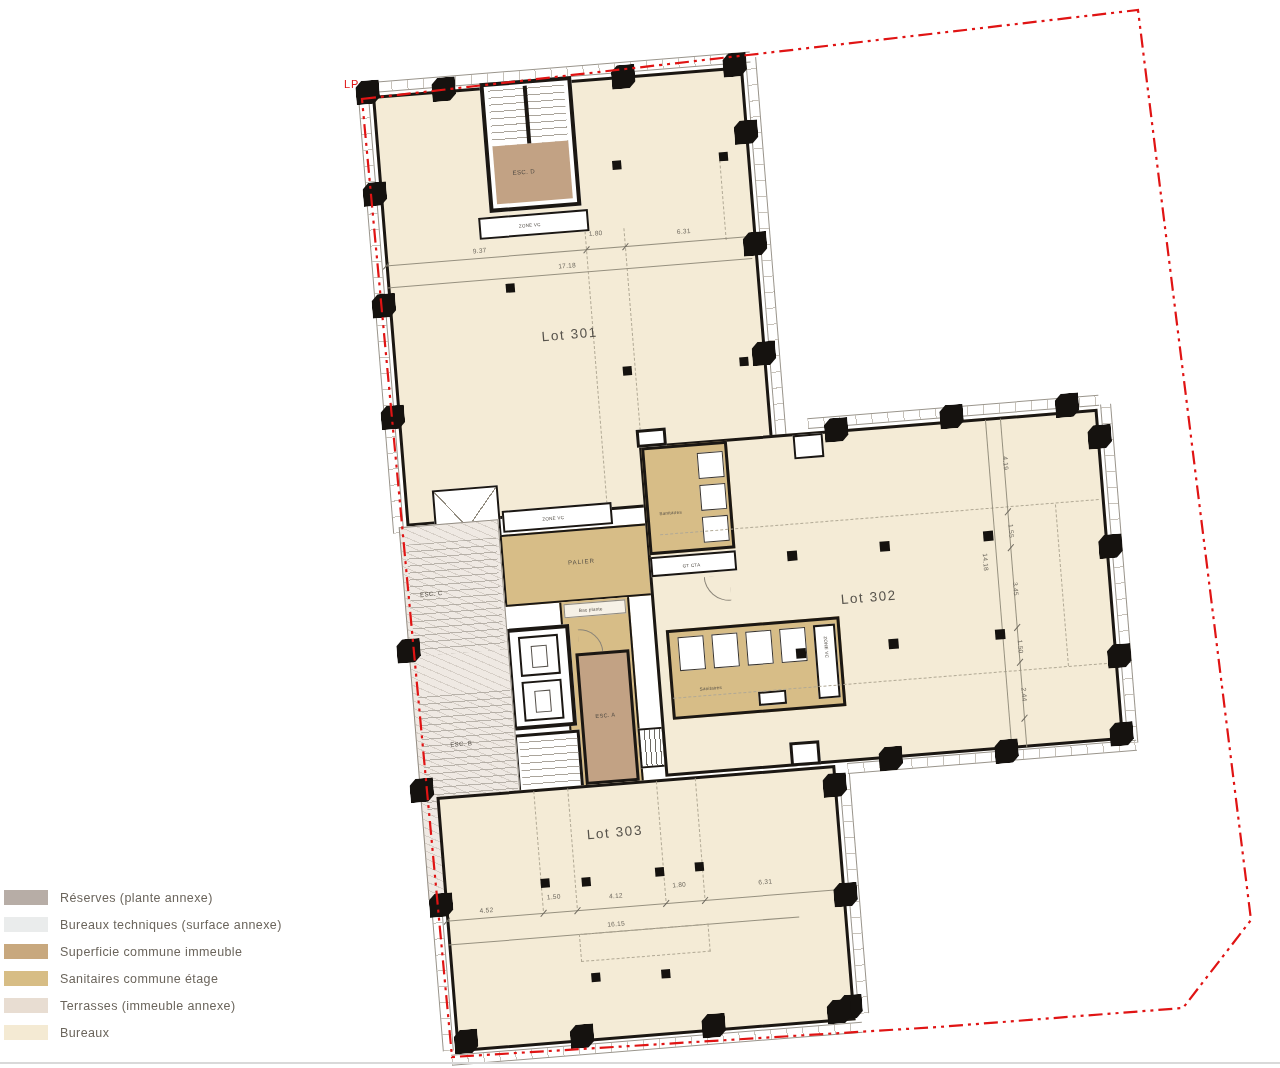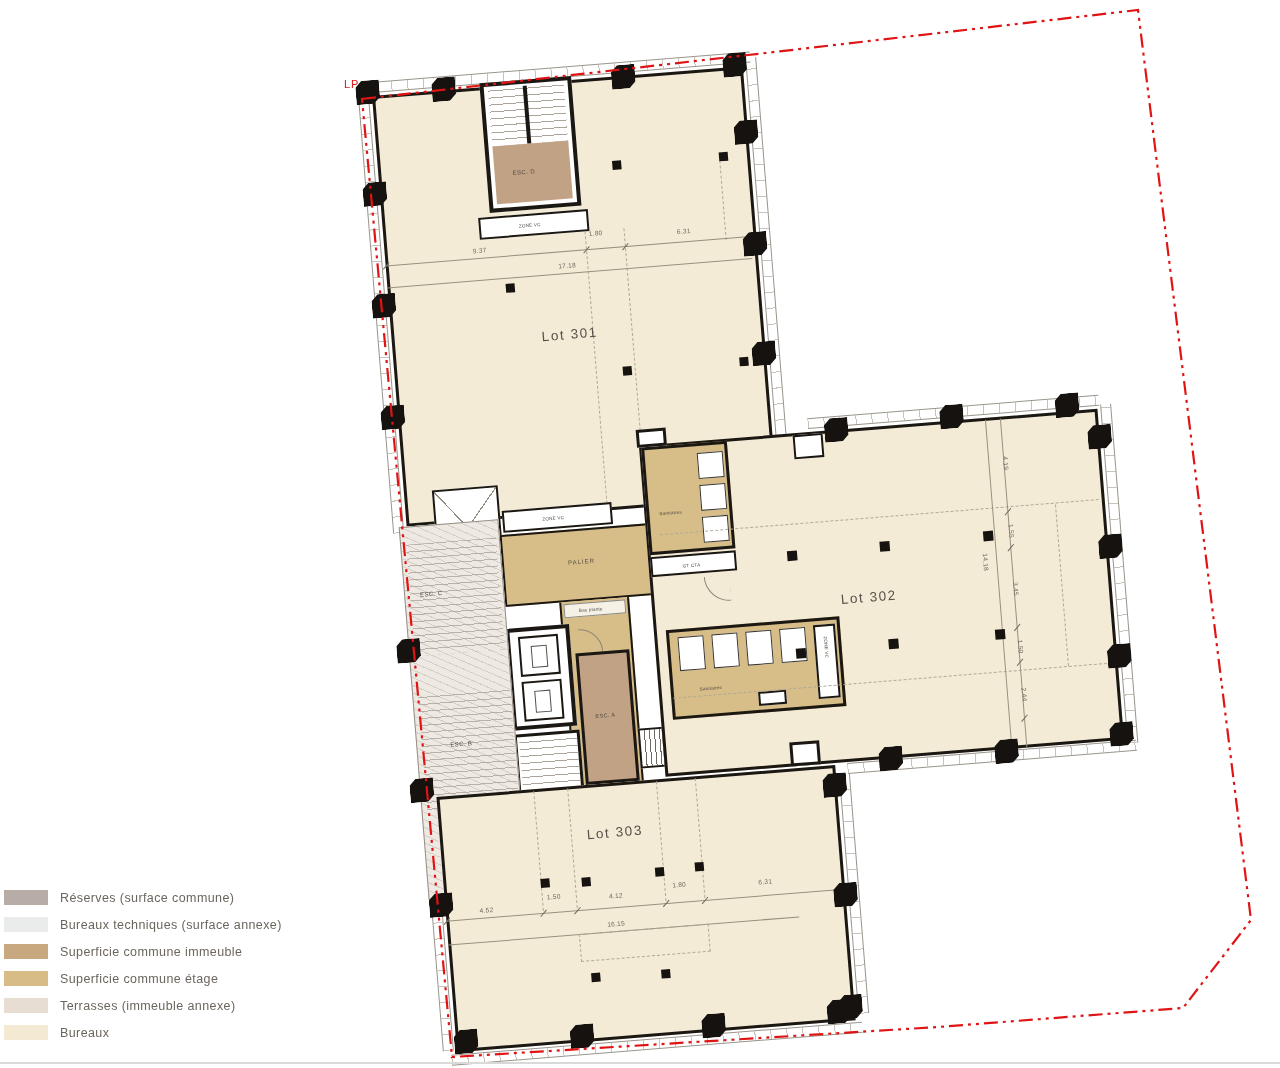--- a/index.html
+++ b/index.html
@@ -275,33 +275,33 @@
   </div>
 
   <svg width="1280" height="1068" style="position:absolute;left:0;top:0;pointer-events:none;">
     <path d="M 362,99 L 748,55 L 1138,10 L 1251,920 L 1183,1008 L 938,1027 L 452,1057 L 362,99 Z" fill="none" stroke="#e01414" stroke-width="2.2" stroke-dasharray="14 5 3 5 3 5"></path>
   </svg>
   <div id="lp">LP</div>
 
   <div id="legend">
     <div class="lrow">
       <div class="lsw" style="background: rgb(183, 173, 166);"></div>
-      <div class="ltx">Réserves (surface commune)</div>
+      <div class="ltx">Réserves (plante annexe)</div>
     </div>
     <div class="lrow">
       <div class="lsw" style="background: rgb(234, 236, 236);"></div>
       <div class="ltx">Bureaux techniques (surface annexe)</div>
     </div>
     <div class="lrow">
       <div class="lsw" style="background: rgb(200, 168, 126);"></div>
       <div class="ltx">Superficie commune immeuble</div>
     </div>
     <div class="lrow">
       <div class="lsw" style="background: rgb(215, 189, 133);"></div>
-      <div class="ltx">Superficie commune étage</div>
+      <div class="ltx">Sanitaires commune étage</div>
     </div>
     <div class="lrow">
       <div class="lsw" style="background: rgb(232, 221, 210);"></div>
       <div class="ltx">Terrasses (immeuble annexe)</div>
     </div>
     <div class="lrow">
       <div class="lsw" style="background: rgb(244, 234, 211);"></div>
       <div class="ltx">Bureaux</div>
     </div>
   </div>

